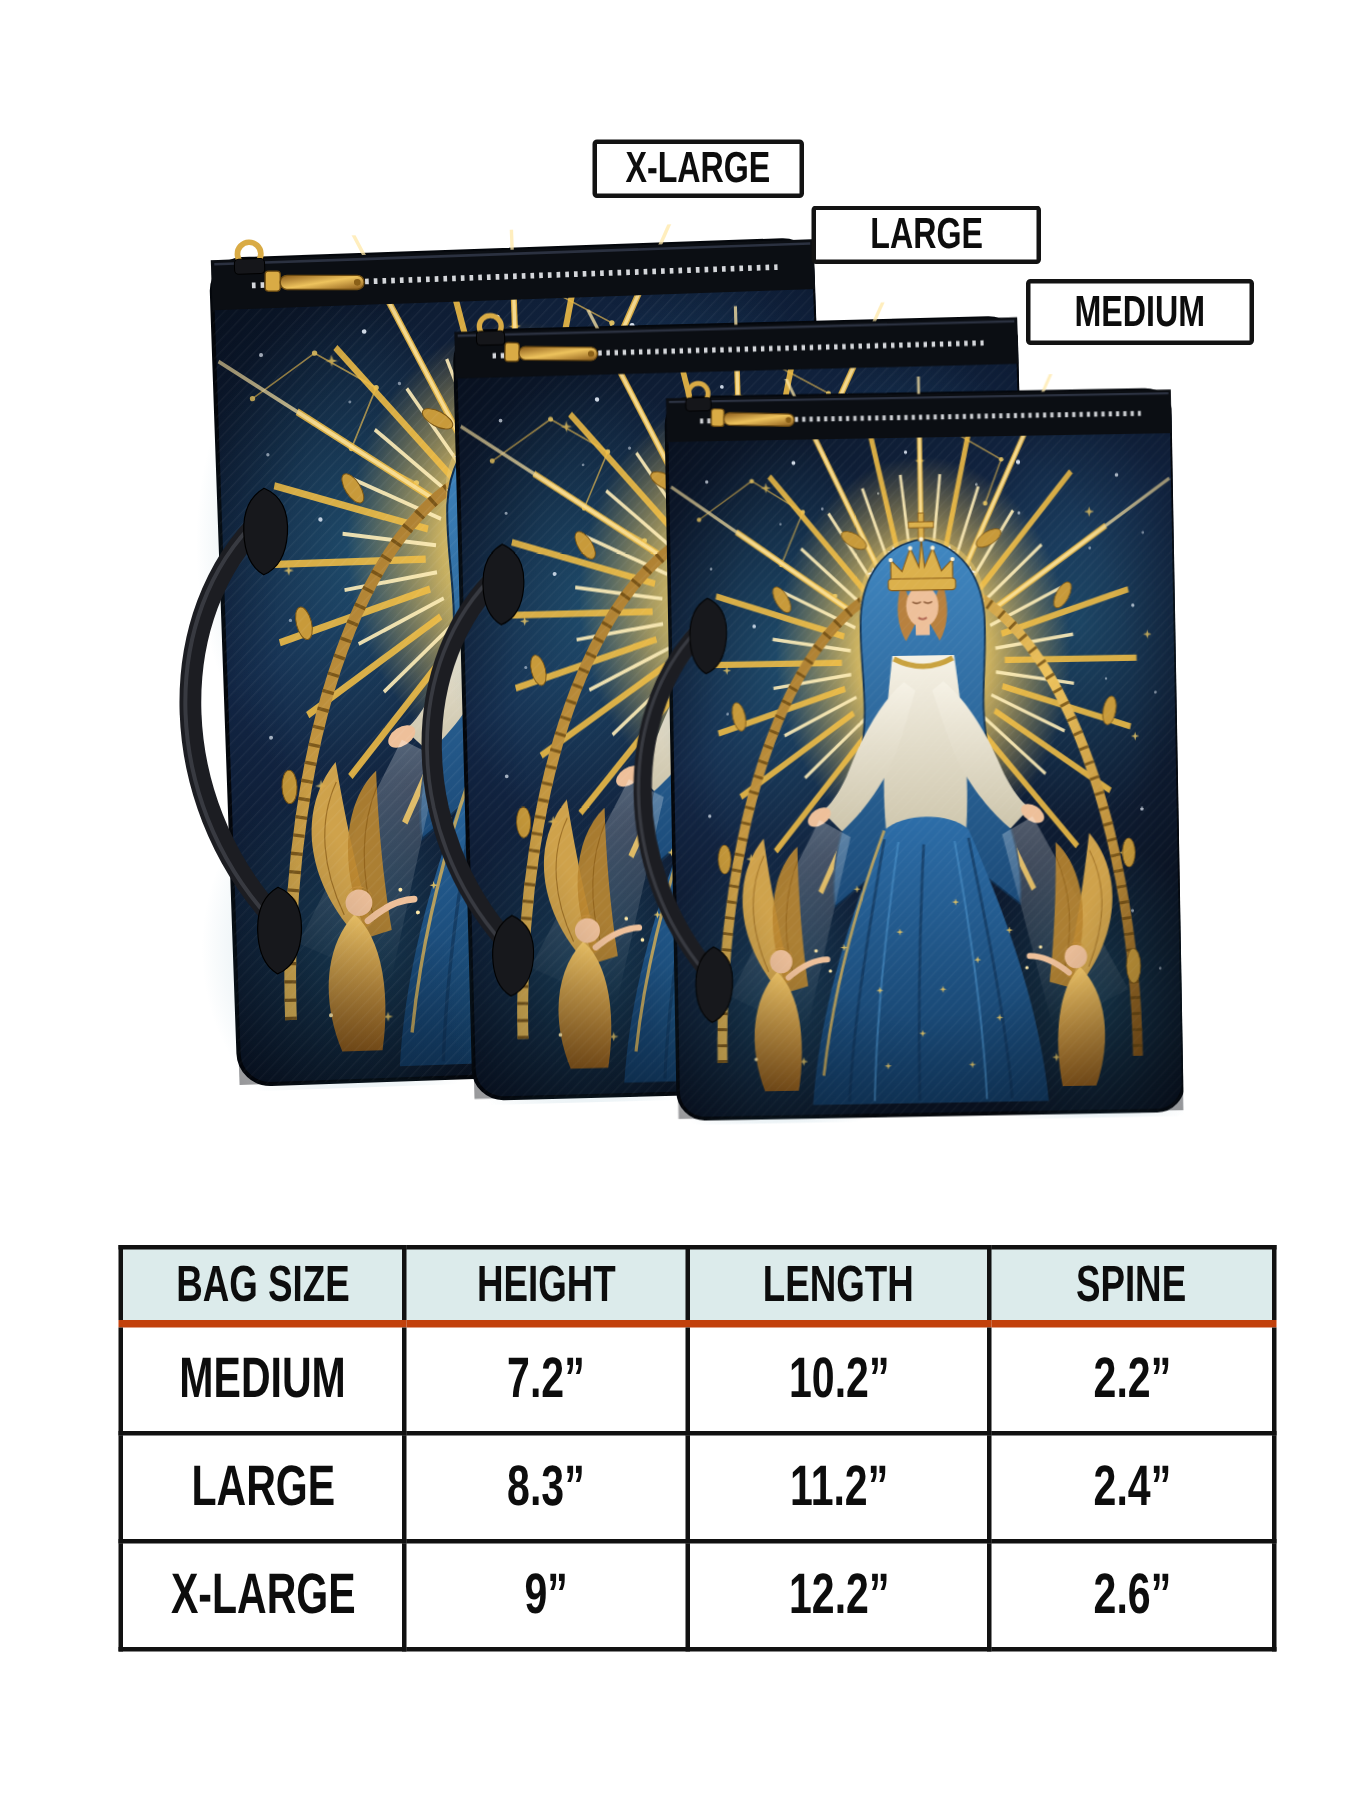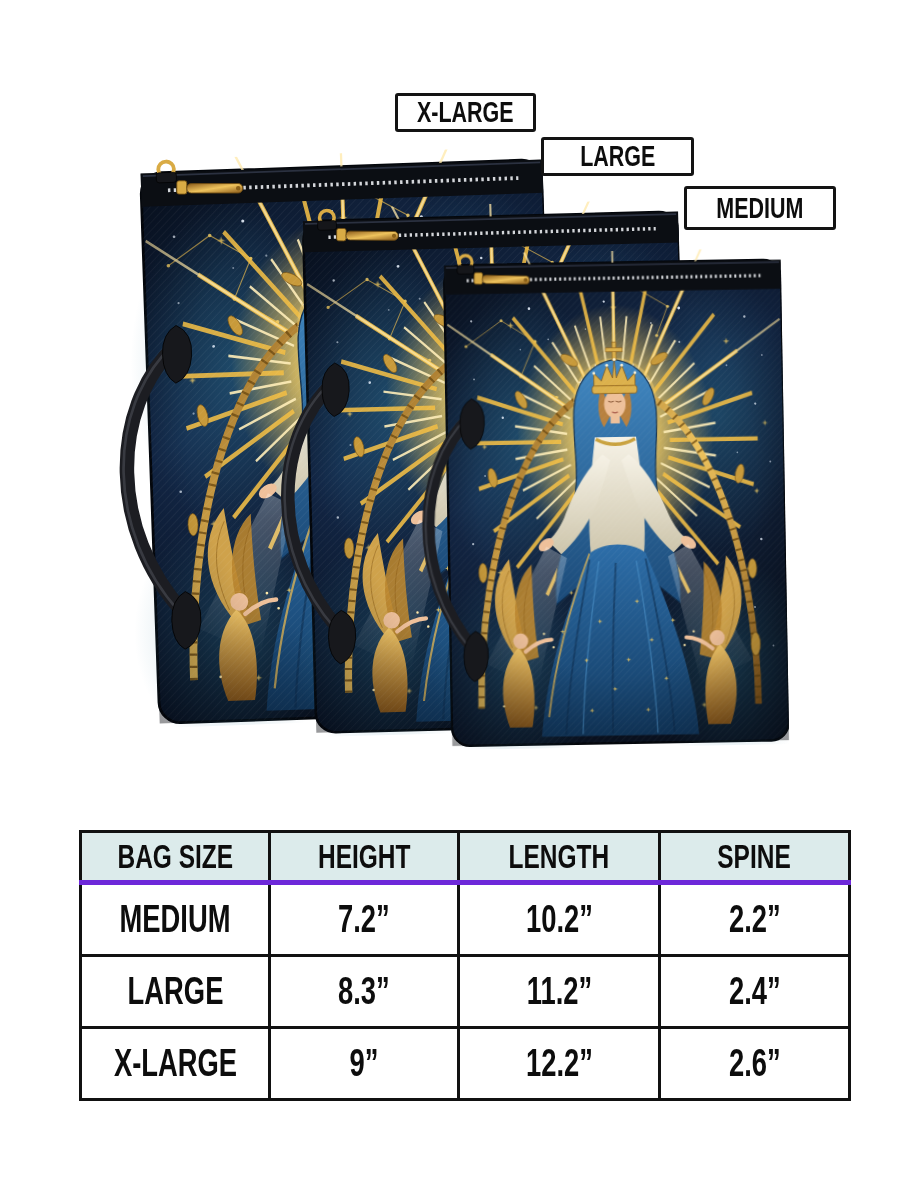--- a/index.html
+++ b/index.html
@@ -23,21 +23,21 @@
   
   .size-table-wrap{position:absolute;left:79px;top:820px;width:769px;}
   table.size-table{
     width:769px;border-collapse:collapse;table-layout:fixed;
     border:3px solid #111111;background:#ffffff;
   }
   table.size-table th,table.size-table td{
     border:3px solid #111111;text-align:center;vertical-align:middle;
     color:#0d0d0d;font-weight:800;padding:0;
   }
-  table.size-table thead th{height:47px;border-bottom:5px solid #6d28d9;}
+  table.size-table thead th{height:47px;border-bottom:5px solid #c2410c;}
   table.size-table tbody td{height:69px;}
   .ct{display:inline-block;transform:scaleX(.72);white-space:nowrap;}
   thead .ct{font-size:34px;}
   tbody .ct{font-size:38px;}
 </style>
 </head>
 <body>
 
 <div class="stage">
 

